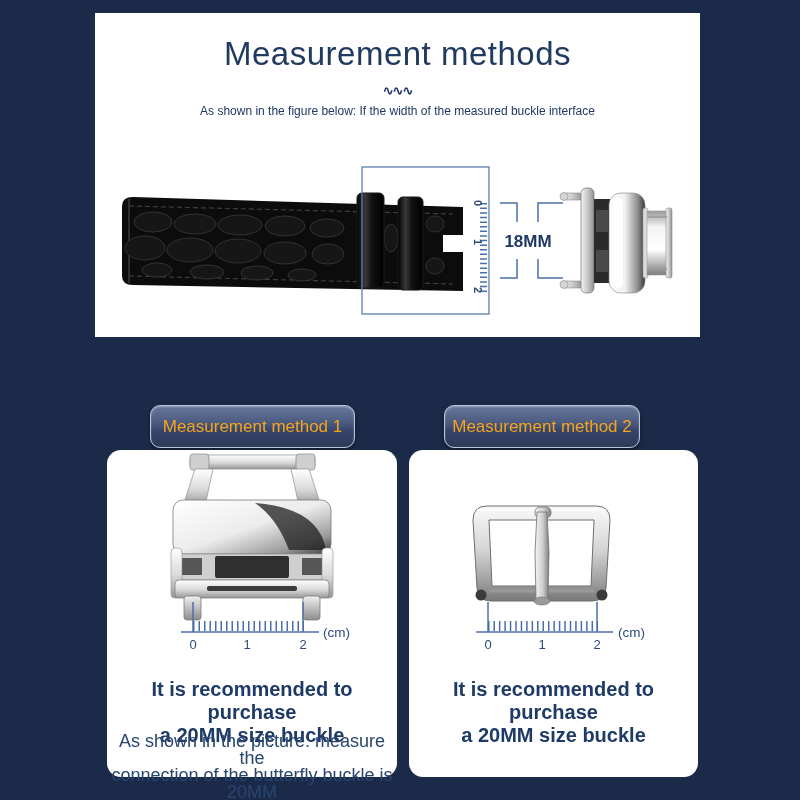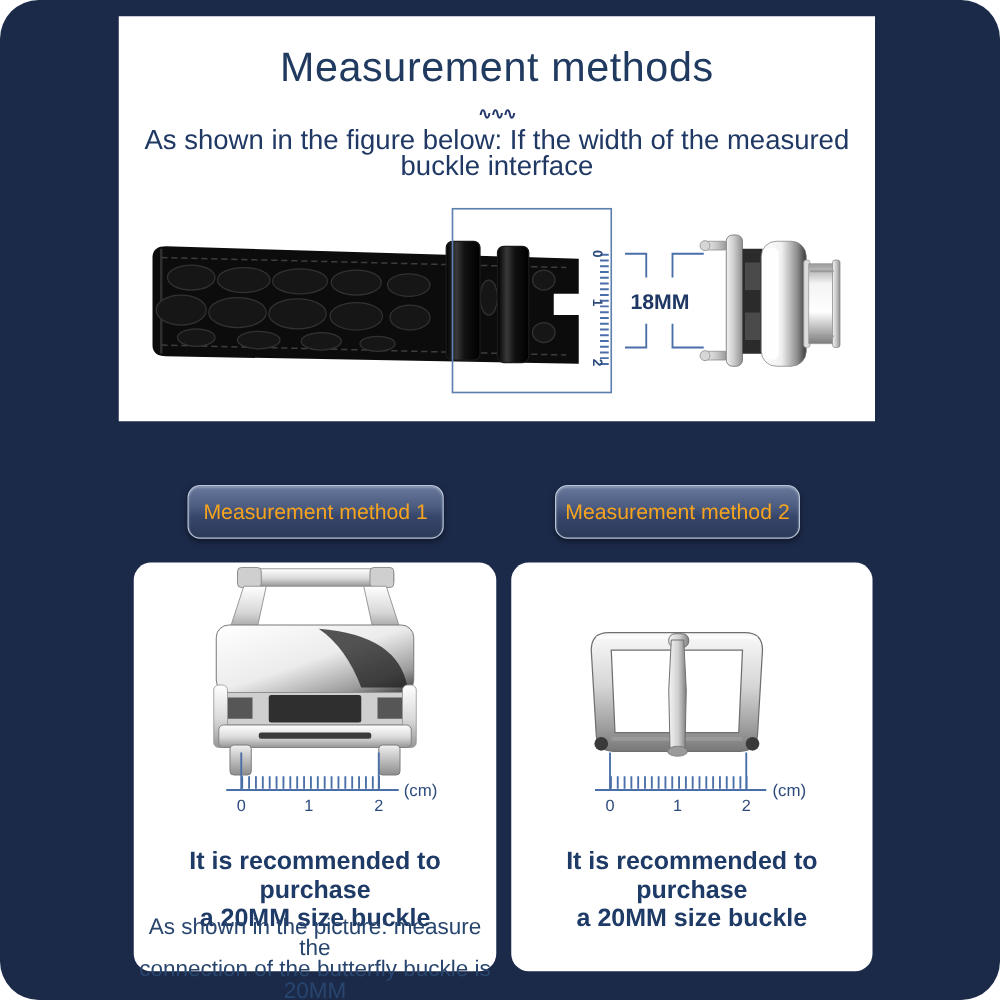--- a/index.html
+++ b/index.html
@@ -1,48 +1,48 @@
 <!DOCTYPE html>
 <html><head>
 <meta charset="utf-8">
 <style>
   html,body{margin:0;padding:0;}
   .page{
     position:relative;width:800px;height:800px;
     background:#1c2a4a;
     font-family:"Liberation Sans", sans-serif;
     overflow:hidden;
-    border-radius:31px;
   }
   .panel{
     position:absolute;left:95px;top:13px;width:605px;height:324px;
     background:#ffffff;
   }
   .title{
     position:absolute;top:22px;left:0;width:100%;
     text-align:center;font-size:33px;font-weight:500;color:#203a60;letter-spacing:0.5px;
   }
   .squiggle{
     position:absolute;top:70px;left:0;width:100%;
     text-align:center;font-size:13px;font-weight:bold;color:#24386b;letter-spacing:-1px;
   }
   .subtitle{
     position:absolute;top:88px;left:0;width:100%;
-    text-align:center;font-size:22px;font-weight:500;color:#1f3864;line-height:21px;
+    text-align:center;font-size:12px;font-weight:500;color:#1f3864;line-height:21px;
   }
   .figure-svg{position:absolute;left:0;top:145px;}
   .method-btn{
     position:absolute;height:41px;border-radius:10px;
     border:1px solid #b9c6d8;
     background:linear-gradient(#68789c 0%,#4c5c80 40%,#36456a 60%,#2b3a58 100%);
     box-shadow:inset 0 1px 2px rgba(255,255,255,.35), 0 2px 5px rgba(0,0,0,.45);
     color:#f6a41f;font-size:17px;font-weight:500;
     font-family:"Liberation Sans", sans-serif;
     display:flex;align-items:center;justify-content:center;
     cursor:pointer;
+    margin-top:17px;
   }
   #method-btn-1{left:150px;top:388px;width:203px;}
   #method-btn-2{left:444px;top:388px;width:194px;}
   .card{
     position:absolute;top:450px;width:290px;height:327px;
     background:#ffffff;border-radius:14px;
   }
   #card-1{left:107px;}
   #card-2{left:409px;width:289px;}
   .card-svg{position:absolute;left:0;top:0;}

